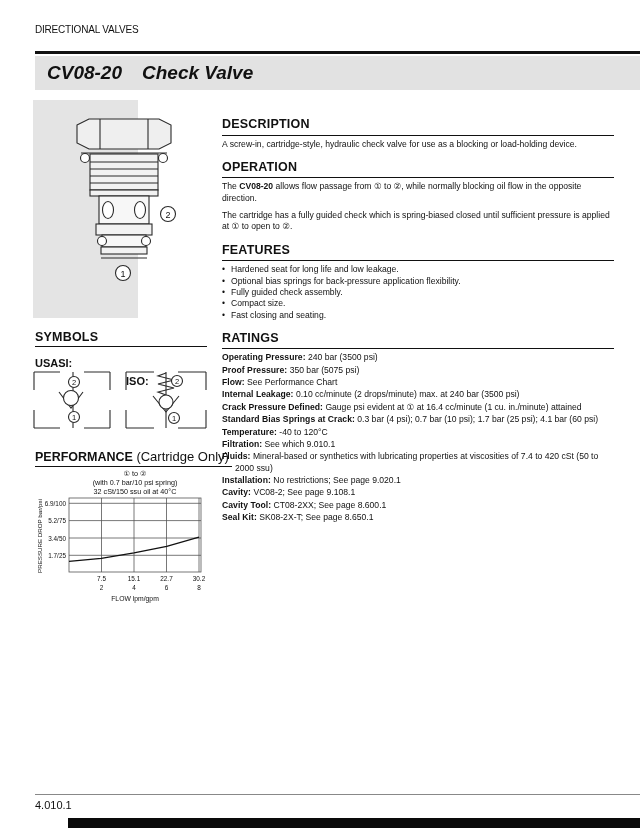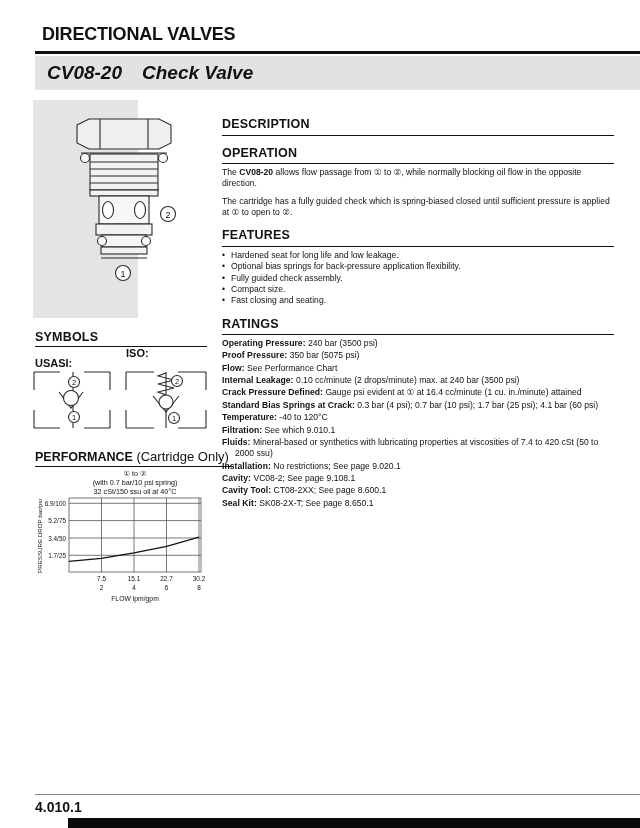--- a/index.html
+++ b/index.html
@@ -1,58 +1,58 @@
 <!DOCTYPE html>
 <html><head>
 <meta charset="utf-8">
 <style>
   * { margin:0; padding:0; box-sizing:border-box; }
   html,body { width:640px; height:828px; background:#ffffff; overflow:hidden;
               font-family:"Liberation Sans", sans-serif; color:#111; }
   .abs { position:absolute; }
 
   
-  #category { left:42px; top:24px; font-size:18px; font-weight:bold; letter-spacing:-0.2px; }
+  #category { left:35px; top:24px; font-size:10px; font-weight:normal; letter-spacing:-0.2px; }
   #top-rule { left:35px; top:51px; width:605px; height:3px; background:#111; }
   #title-bar { left:35px; top:56px; width:605px; height:34px; background:#e2e2e2;
                display:flex; align-items:center; padding-left:12px;
                font-style:italic; font-weight:bold; font-size:19px; }
   #title-bar .model { margin-right:20px; }
 
   
   #valve-panel { left:33px; top:100px; width:105px; height:218px; background:#e4e4e4; }
   #valve-svg { left:58px; top:110px; }
 
   .subhead { font-weight:bold; font-size:12.5px; letter-spacing:0.2px;
              border-bottom:1.5px solid #111; padding-bottom:2px; }
   #symbols-head { left:35px; top:330px; width:172px; }
   .sym-label { font-weight:bold; font-size:11px; }
   #usasi-label { left:35px; top:357px; }
-  #iso-label { left:126px; top:347px; }
+  #iso-label { left:126px; top:375px; }
   #usasi-svg { left:33px; top:371px; }
   #iso-svg { left:125px; top:371px; }
 
   #perf-head { left:35px; top:449px; width:197px; font-weight:bold; font-size:12.5px;
                border-bottom:1.5px solid #111; padding-bottom:2px; }
   #perf-head .qual { font-weight:normal; font-size:13px; font-style:normal; }
   #chart-svg { left:33px; top:466px; }
 
   
   #right-col { left:222px; top:116px; width:392px; font-size:8.6px; line-height:1.32; }
   #right-col section { margin-bottom:9px; }
   #right-col .subhead { margin-bottom:3px; width:100%; border-bottom-width:1px; }
   #right-col p { margin-bottom:6px; }
   .feat { padding-left:9px; position:relative; }
   .feat::before { content:"•"; position:absolute; left:0; }
   .rating { padding-left:13px; text-indent:-13px; margin-bottom:1px; }
   .rating b { letter-spacing:0.05px; }
 
   
   #footer-rule { left:35px; top:794px; width:605px; height:1px; background:#888; }
-  #page-num { left:35px; top:799px; font-size:14px; font-weight:bold; }
+  #page-num { left:35px; top:799px; font-size:11px; font-weight:normal; }
   #footer-bar { left:68px; top:818px; width:572px; height:10px; background:#0a0a0a; }
 
   svg text { font-family:"Liberation Sans", sans-serif; fill:#111; }
 </style>
 </head>
 <body>
 
 <div class="abs" id="category">DIRECTIONAL VALVES</div>
 <div class="abs" id="top-rule"></div>
 <div class="abs" id="title-bar">
@@ -173,20 +173,21 @@
   <text x="102" y="134.5" font-size="6.8" text-anchor="middle">FLOW lpm/gpm</text>
   <text x="9" y="70" font-size="6.2" text-anchor="middle" transform="rotate(-90 9 70)">PRESSURE DROP bar/psi</text>
 
   <polyline id="curve" fill="none" stroke="#111" stroke-width="1.3" points="36.0,95.3 68.3,92.3 101.0,86.8 133.7,80.3 166.0,71.2"></polyline>
 </svg>
 
 <div class="abs" id="right-col">
 
   <section>
     <div class="subhead">DESCRIPTION</div>
+    <p>A screw-in, cartridge-style, hydraulic check valve for use as a blocking or load-holding device.</p>
   </section>
 
   <section>
     <div class="subhead">OPERATION</div>
     <p><span>The </span><b>CV08-20</b><span> allows flow passage from ① to ②, while normally blocking oil flow in the opposite direction.</span></p>
     <p>The cartridge has a fully guided check which is spring-biased closed until sufficient pressure is applied at ① to open to ②.</p>
   </section>
 
   <section>
     <div class="subhead">FEATURES</div>

